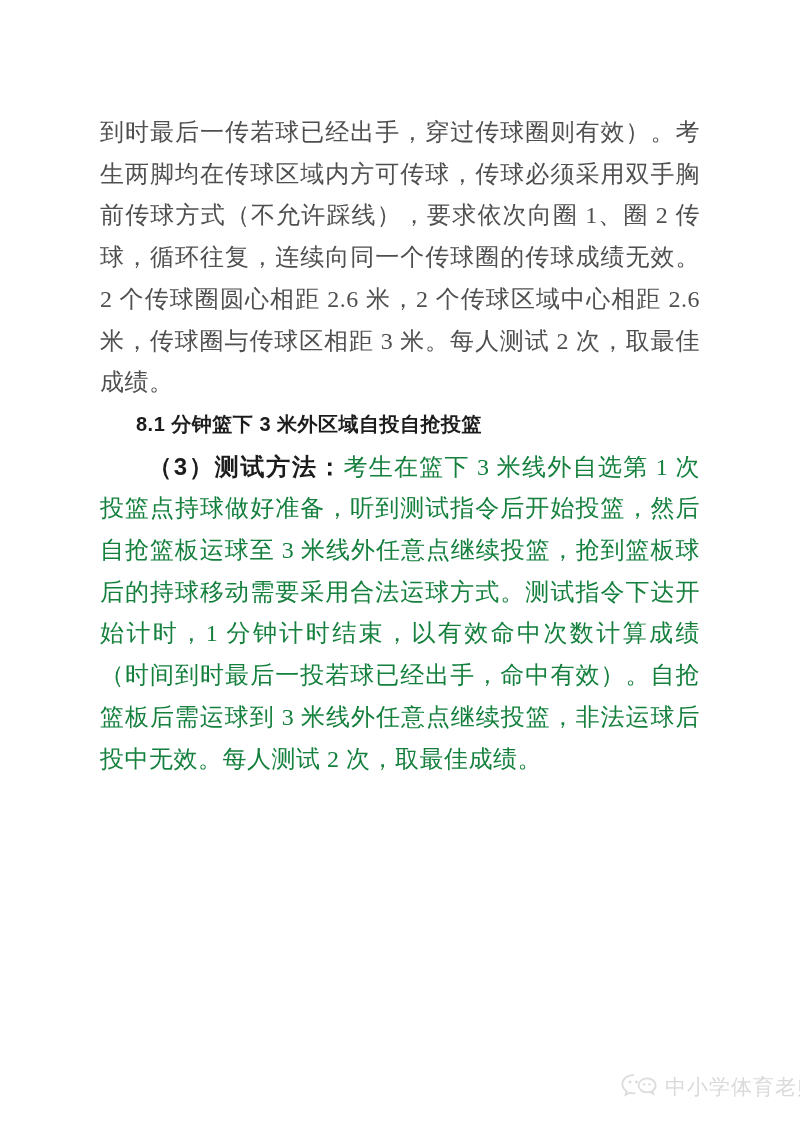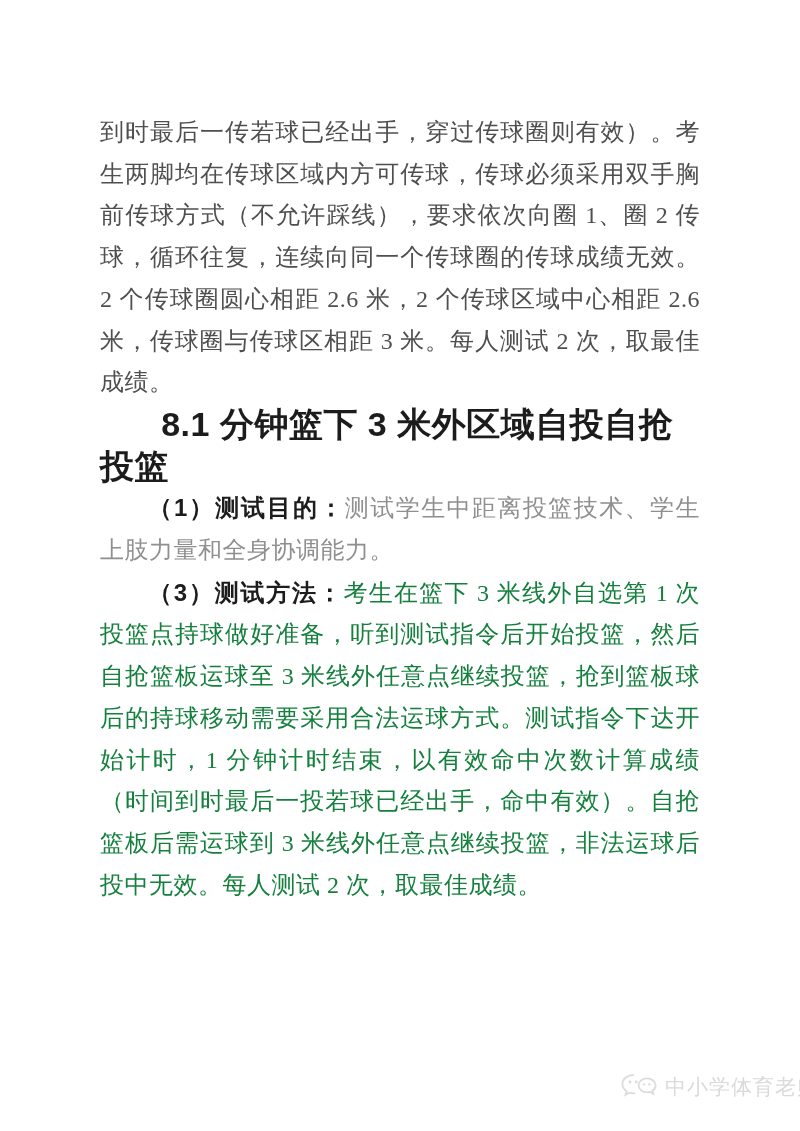--- a/index.html
+++ b/index.html
@@ -40,21 +40,21 @@
     color: #1c1c1c;
     letter-spacing: 1px;
   }
   .body-dark   { color: #4f4f4f; }
   .body-mid    { color: #15803d; }
   .body-light  { color: #8f8f8f; }
   .heading {
     margin: 0;
     font-family: "Liberation Sans", "DejaVu Sans", sans-serif;
     font-weight: bold;
-    font-size: 34px;
+    font-size: 20px;
     line-height: 41.7px;
     color: #1c1c1c;
     text-indent: 1.8em;
     letter-spacing: 0.5px;
   }
   .watermark {
     position: absolute;
     right: 25px;
     top: 1072px;
     display: flex;
@@ -81,21 +81,20 @@
 
 <div class="page">
   <div class="doc-body">
 
     <p class="para body-dark"><span>到时最后一传若球已经出手，穿过传球圈则有效）。考生两脚均在传球区域内方可传球，传球必须采用双手胸前传球方式（不允许踩线），要求依次向圈 1、圈 2 传球，循环往复，连续向同一个传球圈的传球成绩无效。2 个传球圈圆心相距 2.6 米，2 个传球区域中心相距 2.6 米，传球圈与传球区相距 3 米。每人测试 2 次，取最佳成绩。</span></p>
 
 
 
     <p class="heading">8.1 分钟篮下 3 米外区域自投自抢投篮</p>
 
-    <p class="para indent"><span class="para-label">（1）测试目的：</span><span class="body-light">测试学生中距离投篮技术、学生上肢力量和全身协调能力。</span></p>
 
     <p class="para indent"><span class="para-label">（3）测试方法：</span><span class="body-mid">考生在篮下 3 米线外自选第 1 次投篮点持球做好准备，听到测试指令后开始投篮，然后自抢篮板运球至 3 米线外任意点继续投篮，抢到篮板球后的持球移动需要采用合法运球方式。测试指令下达开始计时，1 分钟计时结束，以有效命中次数计算成绩（时间到时最后一投若球已经出手，命中有效）。自抢篮板后需运球到 3 米线外任意点继续投篮，非法运球后投中无效。每人测试 2 次，取最佳成绩。</span></p>
 
 
   </div>
 
   <div class="watermark">
     <span class="watermark-icon">
       <svg viewBox="0 0 40 33" width="36" height="30" xmlns="http://www.w3.org/2000/svg">
         <g fill="none" stroke="#dcdcdc" stroke-width="2">

